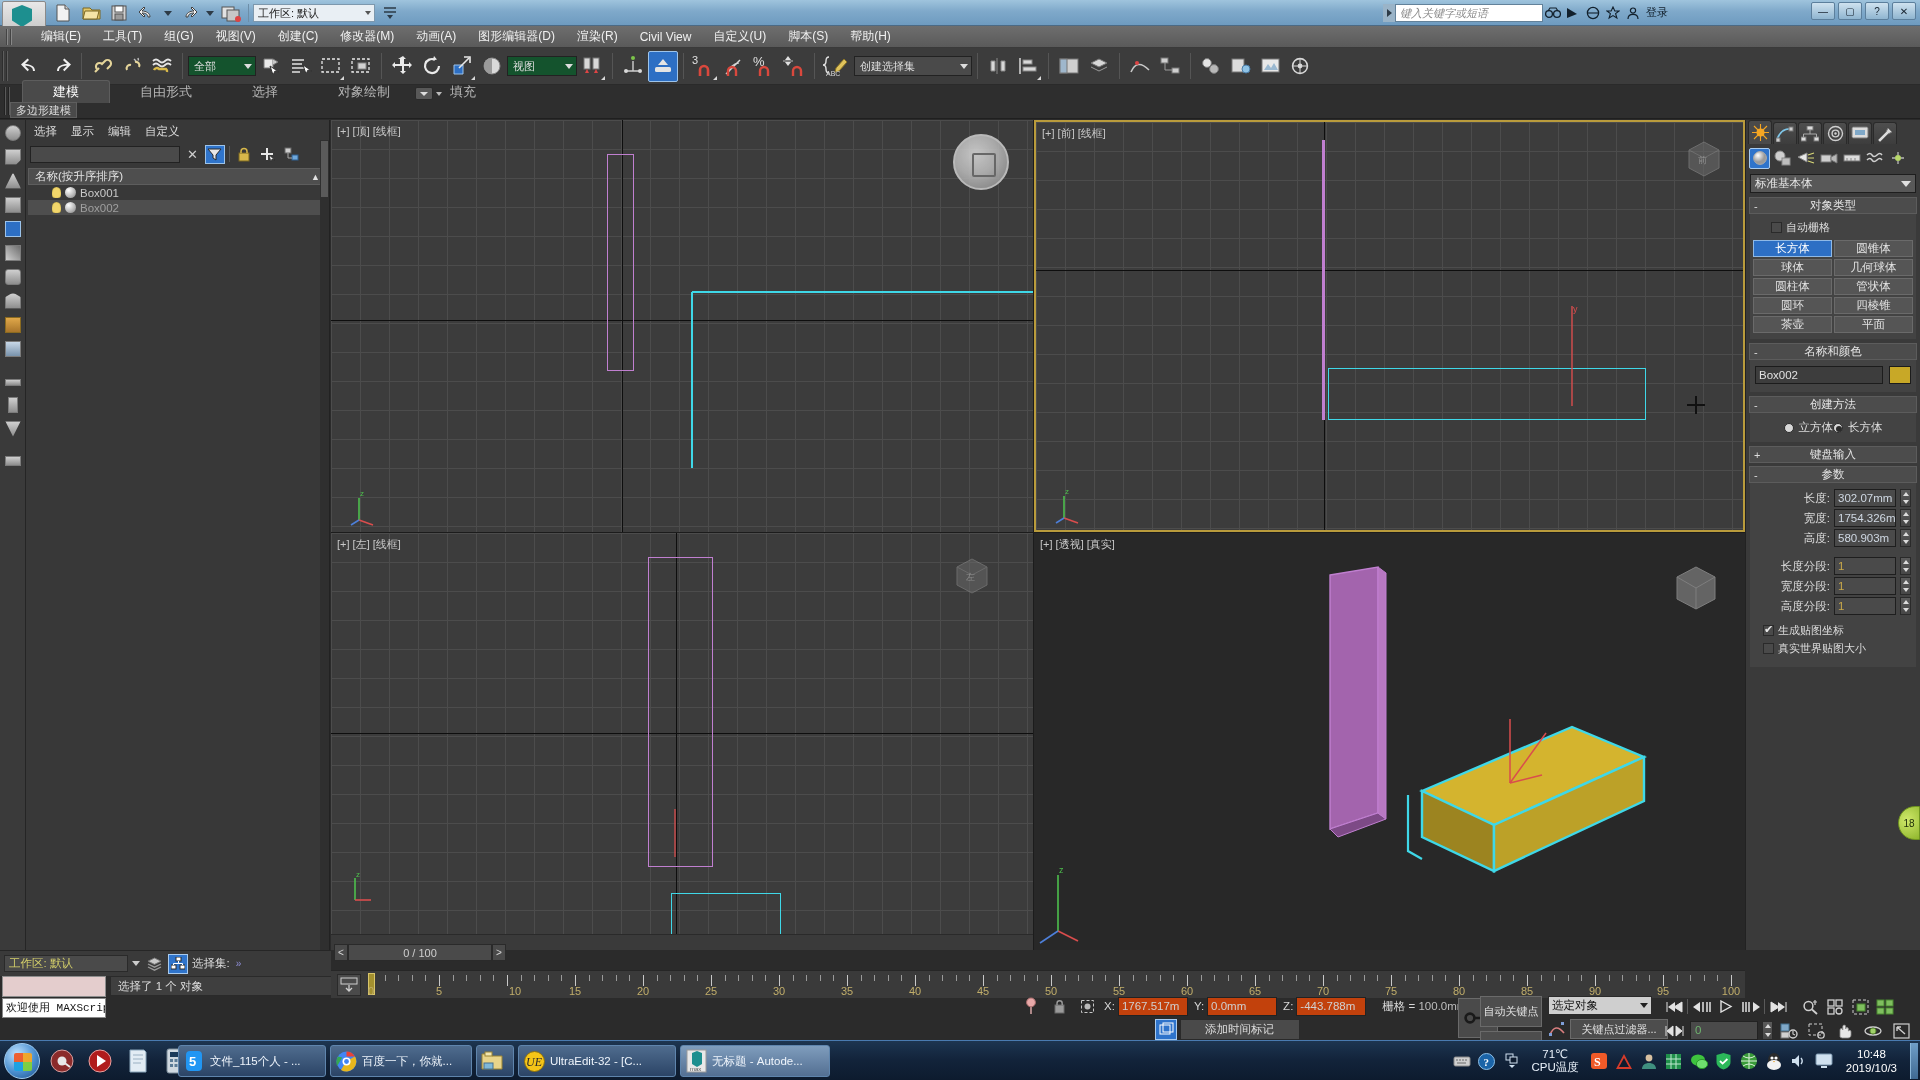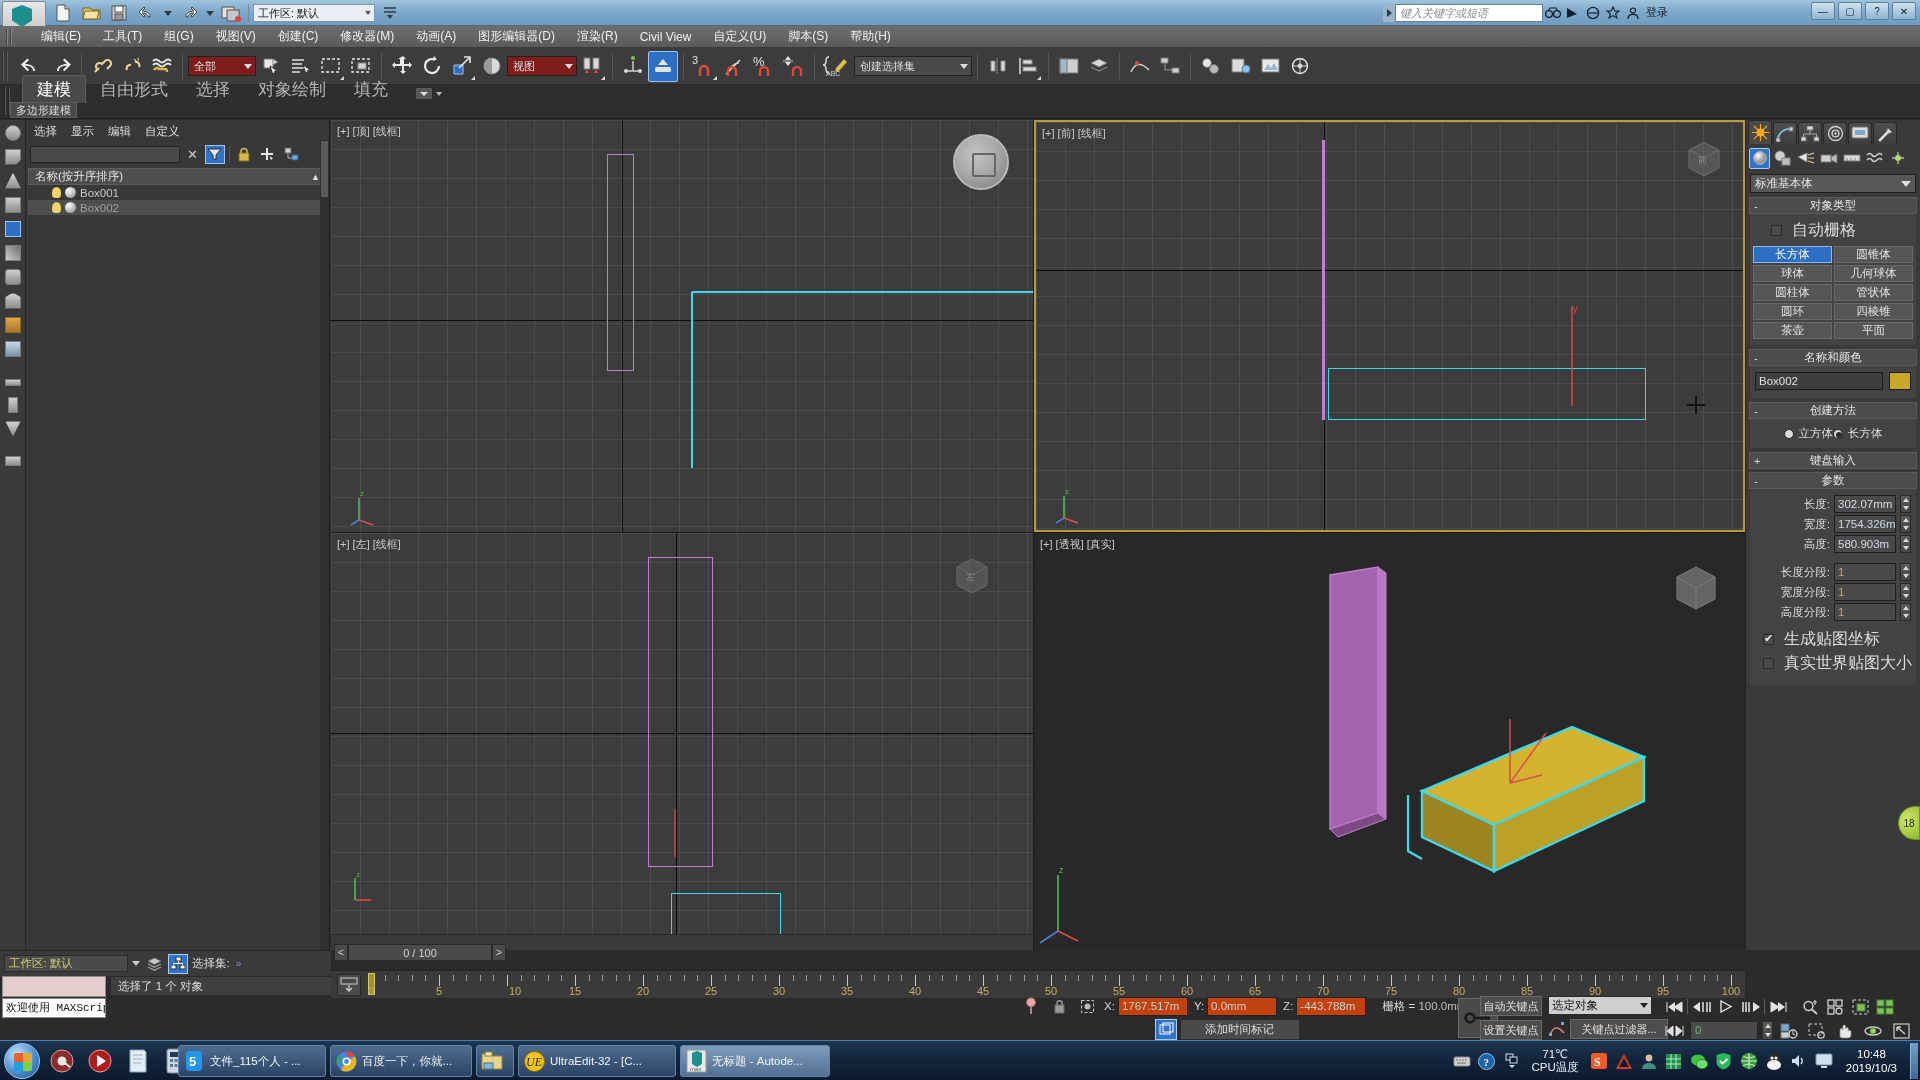--- a/index.html
+++ b/index.html
@@ -62,33 +62,33 @@
     background:#3c3c3c; border-bottom:1px solid #2a2a2a; display:flex; align-items:center; }
   .grip { width:10px; height:30px; margin:0 4px 0 2px; }
   .grip i { display:block; float:left; width:2px; height:30px; background:#5d5d5d; margin-right:2px;
     border-left:1px solid #2e2e2e; }
   .tbtn { width:30px; height:31px; display:flex; align-items:center; justify-content:center;
     cursor:pointer; position:relative; border:1px solid transparent; border-radius:2px; }
   .tbtn.on { background:#2d6fc4; border:1px solid #9ec4ea; }
   .tbtn .corner { position:absolute; right:1px; bottom:1px; width:0;height:0;
     border-left:4px solid transparent; border-bottom:4px solid #d9d9d9; }
   .tsep { width:1px; height:26px; background:#555; margin:0 5px; }
-  .combo { height:20px; background:#7f1d1d; border:1px solid #222; color:#dedede; font-size:11px;
+  .combo { height:20px; background:#14532d; border:1px solid #222; color:#dedede; font-size:11px;
     display:flex; align-items:center; padding:0 14px 0 5px; position:relative; }
   .combo .dd { position:absolute; right:3px; top:7px; width:0;height:0;
     border-left:4px solid transparent;border-right:4px solid transparent;border-top:5px solid #ddd;}
 
   
   .ribbon { position:absolute; left:0; top:85px; width:1920px; height:34px; background:#2e2e2e;
      border-bottom:1px solid #1f1f1f; }
   .rgrip { position:absolute; left:4px; top:2px; width:9px; height:28px;}
   .rgrip i { display:block; float:left; width:2px;height:28px;background:#5a5a5a;margin-right:2px;
     border-left:1px solid #222;}
   .rtabs { position:absolute; left:22px; top:0; height:18px; display:flex; align-items:flex-end; }
-  .rtab { font-size:17px; color:#b6b6b6; padding:2px 14px 2px; cursor:pointer; }
+  .rtab { font-size:13px; color:#b6b6b6; padding:2px 30px 2px; cursor:pointer; }
   .rtab.active { background:#4a4a4a; color:#fff; border:1px solid #5d5d5d; border-bottom:none;
     border-radius:3px 3px 0 0; }
   .rpanel { position:absolute; left:10px; top:19px; height:14px; display:flex; align-items:flex-end; }
   .rpanel .lbl { font-size:11px; color:#dcdcdc; background:#4a4a4a; border:1px solid #5e5e5e;
     padding:0 5px; line-height:14px;}
   .rdd { position:absolute; left:415px; top:2px; display:flex; align-items:center; gap:3px;}
   .rdd .box { width:18px;height:13px; background:#585858; border:1px solid #2a2a2a; border-radius:2px;}
   .rdd .box i { display:block;margin:4px auto 0;width:0;height:0;border-left:4px solid transparent;
     border-right:4px solid transparent;border-top:4px solid #ddd;}
   .rdd .car { width:0;height:0;border-left:3.5px solid transparent;border-right:3.5px solid transparent;
@@ -177,21 +177,21 @@
   .roll { margin:3px 3px 0; }
   .roll-hdr { height:17px; background:#4c4c4c; border:1px solid #5c5c5c; display:flex;
     align-items:center; font-size:11.5px; color:#e4e4e4; cursor:pointer; position:relative;}
   .roll-hdr .pm { position:absolute; left:4px; font-size:11px; color:#ddd; }
   .roll-hdr .t { width:100%; text-align:center; }
   .roll-body { background:#434343; border:1px solid #3a3a3a; border-top:none; padding:4px 3px 6px; }
   .objgrid { display:grid; grid-template-columns:1fr 1fr; gap:2px; }
   .objbtn { height:17px; background:#555; border:1px solid #6a6a6a; color:#e3e3e3; font-size:11.5px;
     display:flex; align-items:center; justify-content:center; cursor:pointer; }
   .objbtn.sel { background:#2d6fc4; border-color:#8fb9e6; color:#fff; }
-  .chkrow { display:flex; align-items:center; gap:10px; font-size:16px; color:#dcdcdc; margin:2px 0 5px 18px;}
+  .chkrow { display:flex; align-items:center; gap:4px; font-size:11px; color:#dcdcdc; margin:2px 0 5px 18px;}
   .cb { width:11px;height:11px; background:#4a4a4a; border:1px solid #2a2a2a; position:relative; cursor:pointer;}
   .cb.ck::after{content:'✔'; position:absolute; left:0px; top:-3px; font-size:11px; color:#e8e8e8;}
   .namerow { display:flex; align-items:center; gap:6px; padding:2px 2px; }
   .nameinput { flex:1; height:18px; background:#3d3d3d; border:1px solid #1c1c1c; color:#e0e0e0;
      font-size:11.5px; padding-left:3px; line-height:16px;}
   .swatch { width:22px; height:18px; border:1px solid #1c1c1c; }
   .radiorow { display:flex; align-items:center; justify-content:center; gap:0; font-size:11.5px;
     color:#dcdcdc; padding:3px 0 1px;}
   .radio { display:flex; align-items:center; gap:5px; cursor:pointer;}
   .rd { width:10px;height:10px;border-radius:50%; background:#d8d8d8; border:1px solid #2a2a2a;
@@ -247,21 +247,21 @@
   .coordbar { position:absolute; left:1020px; top:996px; width:900px; height:24px; }
   .cbtn { width:22px;height:20px; display:flex;align-items:center;justify-content:center;cursor:pointer;}
   .coordfield { display:flex; align-items:center; gap:3px; }
   .coordfield .k { font-size:11.5px; color:#d8d8d8; }
   .coordfield .v { width:70px; height:19px; background:#c2410c; border:1px solid #222;
     font-size:11.5px; color:#d0d0d0; padding-left:3px; line-height:17px; overflow:hidden; white-space:nowrap;}
   .gridlbl { font-size:11.5px; color:#d8d8d8; }
   .gridlbl b { color:#bdbdbd; font-weight:normal; }
 
   .animbox { position:absolute; left:1474px; top:996px; width:446px; height:48px; }
-  .akey { width:62px; height:20px; background:#4d4d4d; border:1px solid #6a6a6a; color:#e2e2e2;
+  .akey { width:62px; height:31px; background:#4d4d4d; border:1px solid #6a6a6a; color:#e2e2e2;
     font-size:11px; display:flex; align-items:center; justify-content:center; cursor:pointer;}
   .asel { width:104px; height:19px; background:#cfcfcf; border:1px solid #2a2a2a; color:#111;
     font-size:11.5px; display:flex; align-items:center; justify-content:space-between; padding:0 3px;}
   .asel .dd { width:0;height:0;border-left:4px solid transparent;border-right:4px solid transparent;
     border-top:5px solid #222;}
   .navbtn { width:24px;height:21px; display:flex;align-items:center;justify-content:center;
      cursor:pointer; color:#e2e2e2; font-size:11px;}
   .keyfld { width:68px;height:19px;background:#4a4a4a;border:1px solid #222;color:#6fb36f;
      font-size:11.5px;padding-left:4px;line-height:17px;}
   .keyfilter { width:98px;height:20px;background:#4d4d4d;border:1px solid #6a6a6a;color:#e2e2e2;

